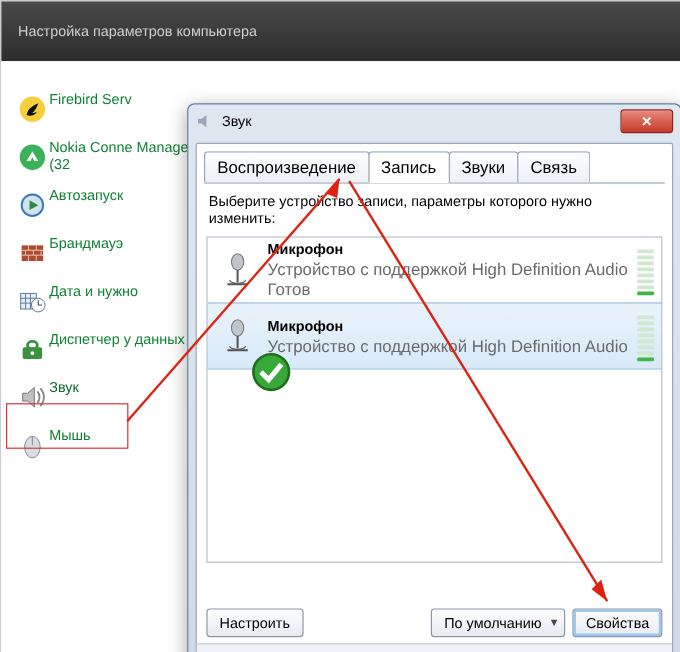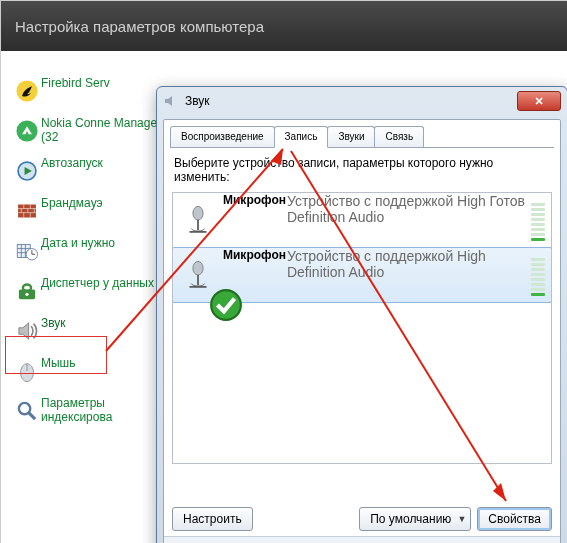--- a/index.html
+++ b/index.html
@@ -1,45 +1,45 @@
 <!DOCTYPE html>
 <html><head>
 <meta charset="utf-8">
 <style>
   html,body{margin:0;padding:0;font-family:"Segoe UI",Tahoma,sans-serif;font-size:12px;color:#000;background:#fff}
   .stage{position:relative;width:567px;height:543px;overflow:hidden;border:1px solid #ccc}
-  .hdr{position:absolute;left:0;top:0;right:0;height:50px;background:linear-gradient(#4a4a4a,#2d2d2d);color:#cfcfcf;display:flex;align-items:center;padding-left:14px;font-size:15px}
+  .hdr{position:absolute;left:0;top:0;right:0;height:50px;background:linear-gradient(#4a4a4a,#2d2d2d);color:#cfcfcf;display:flex;align-items:center;padding-left:14px;font-size:12px}
   .body{position:absolute;left:0;top:50px;right:0;bottom:0;background:#fff}
   .cpl{position:absolute;left:8px;top:20px;width:160px}
   .cpl-item{display:flex;align-items:flex-start;gap:0;padding:6px 4px;color:#118233;cursor:default}
   .cpl-item .ic{width:28px;height:28px;flex:0 0 28px;display:flex;align-items:center;justify-content:center}
   .cpl-item .lbl{line-height:1.15}
   .cpl-item.sel .lbl{color:#0d6b2a}
   .selbox{position:absolute;border:1px solid #d33;pointer-events:none}
   
   .dlg{position:absolute;left:155px;top:35px;width:410px;height:495px;
        background:linear-gradient(#dfe7f1,#cfd9e6);border:1px solid #5a7aa0;border-radius:6px;
        box-shadow:0 4px 16px rgba(0,0,0,.35)}
   .titlebar{height:28px;display:flex;align-items:center;padding:0 6px}
   .titlebar .ticon{width:16px;height:16px;margin-right:6px}
   .titlebar .ttxt{flex:1;font-size:12px;color:#000}
   .titlebar .close{width:42px;height:18px;border-radius:3px;
     background:linear-gradient(#e98a7d,#c43a2a);border:1px solid #8a2a1f;
     display:flex;align-items:center;justify-content:center;color:#fff;font-weight:bold;font-size:11px}
   .client{position:absolute;left:6px;right:6px;top:32px;bottom:6px;background:#fff;border:1px solid #9aa7b7;border-radius:2px}
   .tabs{display:flex;padding:6px 6px 0 6px;gap:0}
   .tab{padding:4px 10px 5px 10px;border:1px solid #9aa7b7;border-bottom:none;background:linear-gradient(#fdfdfe,#ecf0f5);
-       margin-right:-1px;font-size:10px;position:relative;border-radius:3px 3px 0 0;cursor:default}
+       margin-right:-1px;font-size:14px;position:relative;border-radius:3px 3px 0 0;cursor:default}
   .tab.active{background:#fff;z-index:2;border-bottom:1px solid #fff;margin-bottom:-1px}
   .tabline{height:1px;background:#9aa7b7;margin:0 6px}
   .instr{padding:8px 10px 6px 10px;font-size:12px}
   .list{margin:2px 8px 0 8px;border:1px solid #b7c0cb;height:270px;background:#fff;overflow:hidden}
   .dev{display:flex;align-items:stretch;border-bottom:1px solid #e3e7ec;height:54px}
   .dev .dicon{width:50px;display:flex;align-items:center;justify-content:center;position:relative}
-  .dev .txt{flex:1;display:flex;flex-direction:row;justify-content:center;gap:1px;padding-right:4px}
+  .dev .txt{flex:1;display:flex;flex-direction:column;justify-content:center;gap:1px;padding-right:4px}
   .dev .name{font-weight:bold;font-size:12px}
   .dev .sub{color:#6a6a6a;font-size:14px}
   .dev .meter{width:14px;margin:6px 6px 6px 2px;display:flex;flex-direction:column-reverse;gap:2px}
   .meter .bar{height:3px;background:#cfe8cf;border-radius:1px}
   .meter .bar.on{background:#3fb63f}
   .dev.sel{background:linear-gradient(#eaf3fb,#d8e9f8);border:1px solid #8fb8e0;margin:-1px;border-radius:2px}
   .chk{position:absolute;right:-2px;bottom:-2px;width:16px;height:16px}
   .btnrow{position:absolute;left:8px;right:8px;bottom:44px;display:flex;align-items:center}
   .btn{height:22px;padding:0 10px;border:1px solid #8a97a6;border-radius:3px;
        background:linear-gradient(#fdfdfe,#e6ebf1);font-size:12px;display:inline-flex;align-items:center;cursor:default}
@@ -150,29 +150,20 @@
       </div>
       <div class="cpl-item">
         <span class="ic">
           <svg viewBox="0 0 32 32" width="26" height="26">
               <ellipse cx="16" cy="18" rx="8" ry="11" fill="#d7dde3" stroke="#888"></ellipse>
               <line x1="16" y1="7" x2="16" y2="16" stroke="#888"></line>
             </svg>
         </span>
         <span class="lbl">Мышь</span>
       </div>
-      <div class="cpl-item">
-        <span class="ic">
-          <svg viewBox="0 0 32 32" width="26" height="26">
-              <circle cx="13" cy="13" r="7" fill="none" stroke="#5a7aa0" stroke-width="3"></circle>
-              <line x1="18" y1="18" x2="26" y2="26" stroke="#5a7aa0" stroke-width="4"></line>
-            </svg>
-        </span>
-        <span class="lbl">Параметры индексирова</span>
-      </div>
     </div>
 
     <div class="selbox" style="left:4px;top:285px;width:100px;height:36px"></div>
 
     <div class="dlg">
       <div class="titlebar">
         <span class="ticon">
           <svg viewBox="0 0 16 16" width="16" height="16">
               <path d="M2 6h3l4-3v10l-4-3H2z" fill="#9aa7b7"></path>
             </svg>

